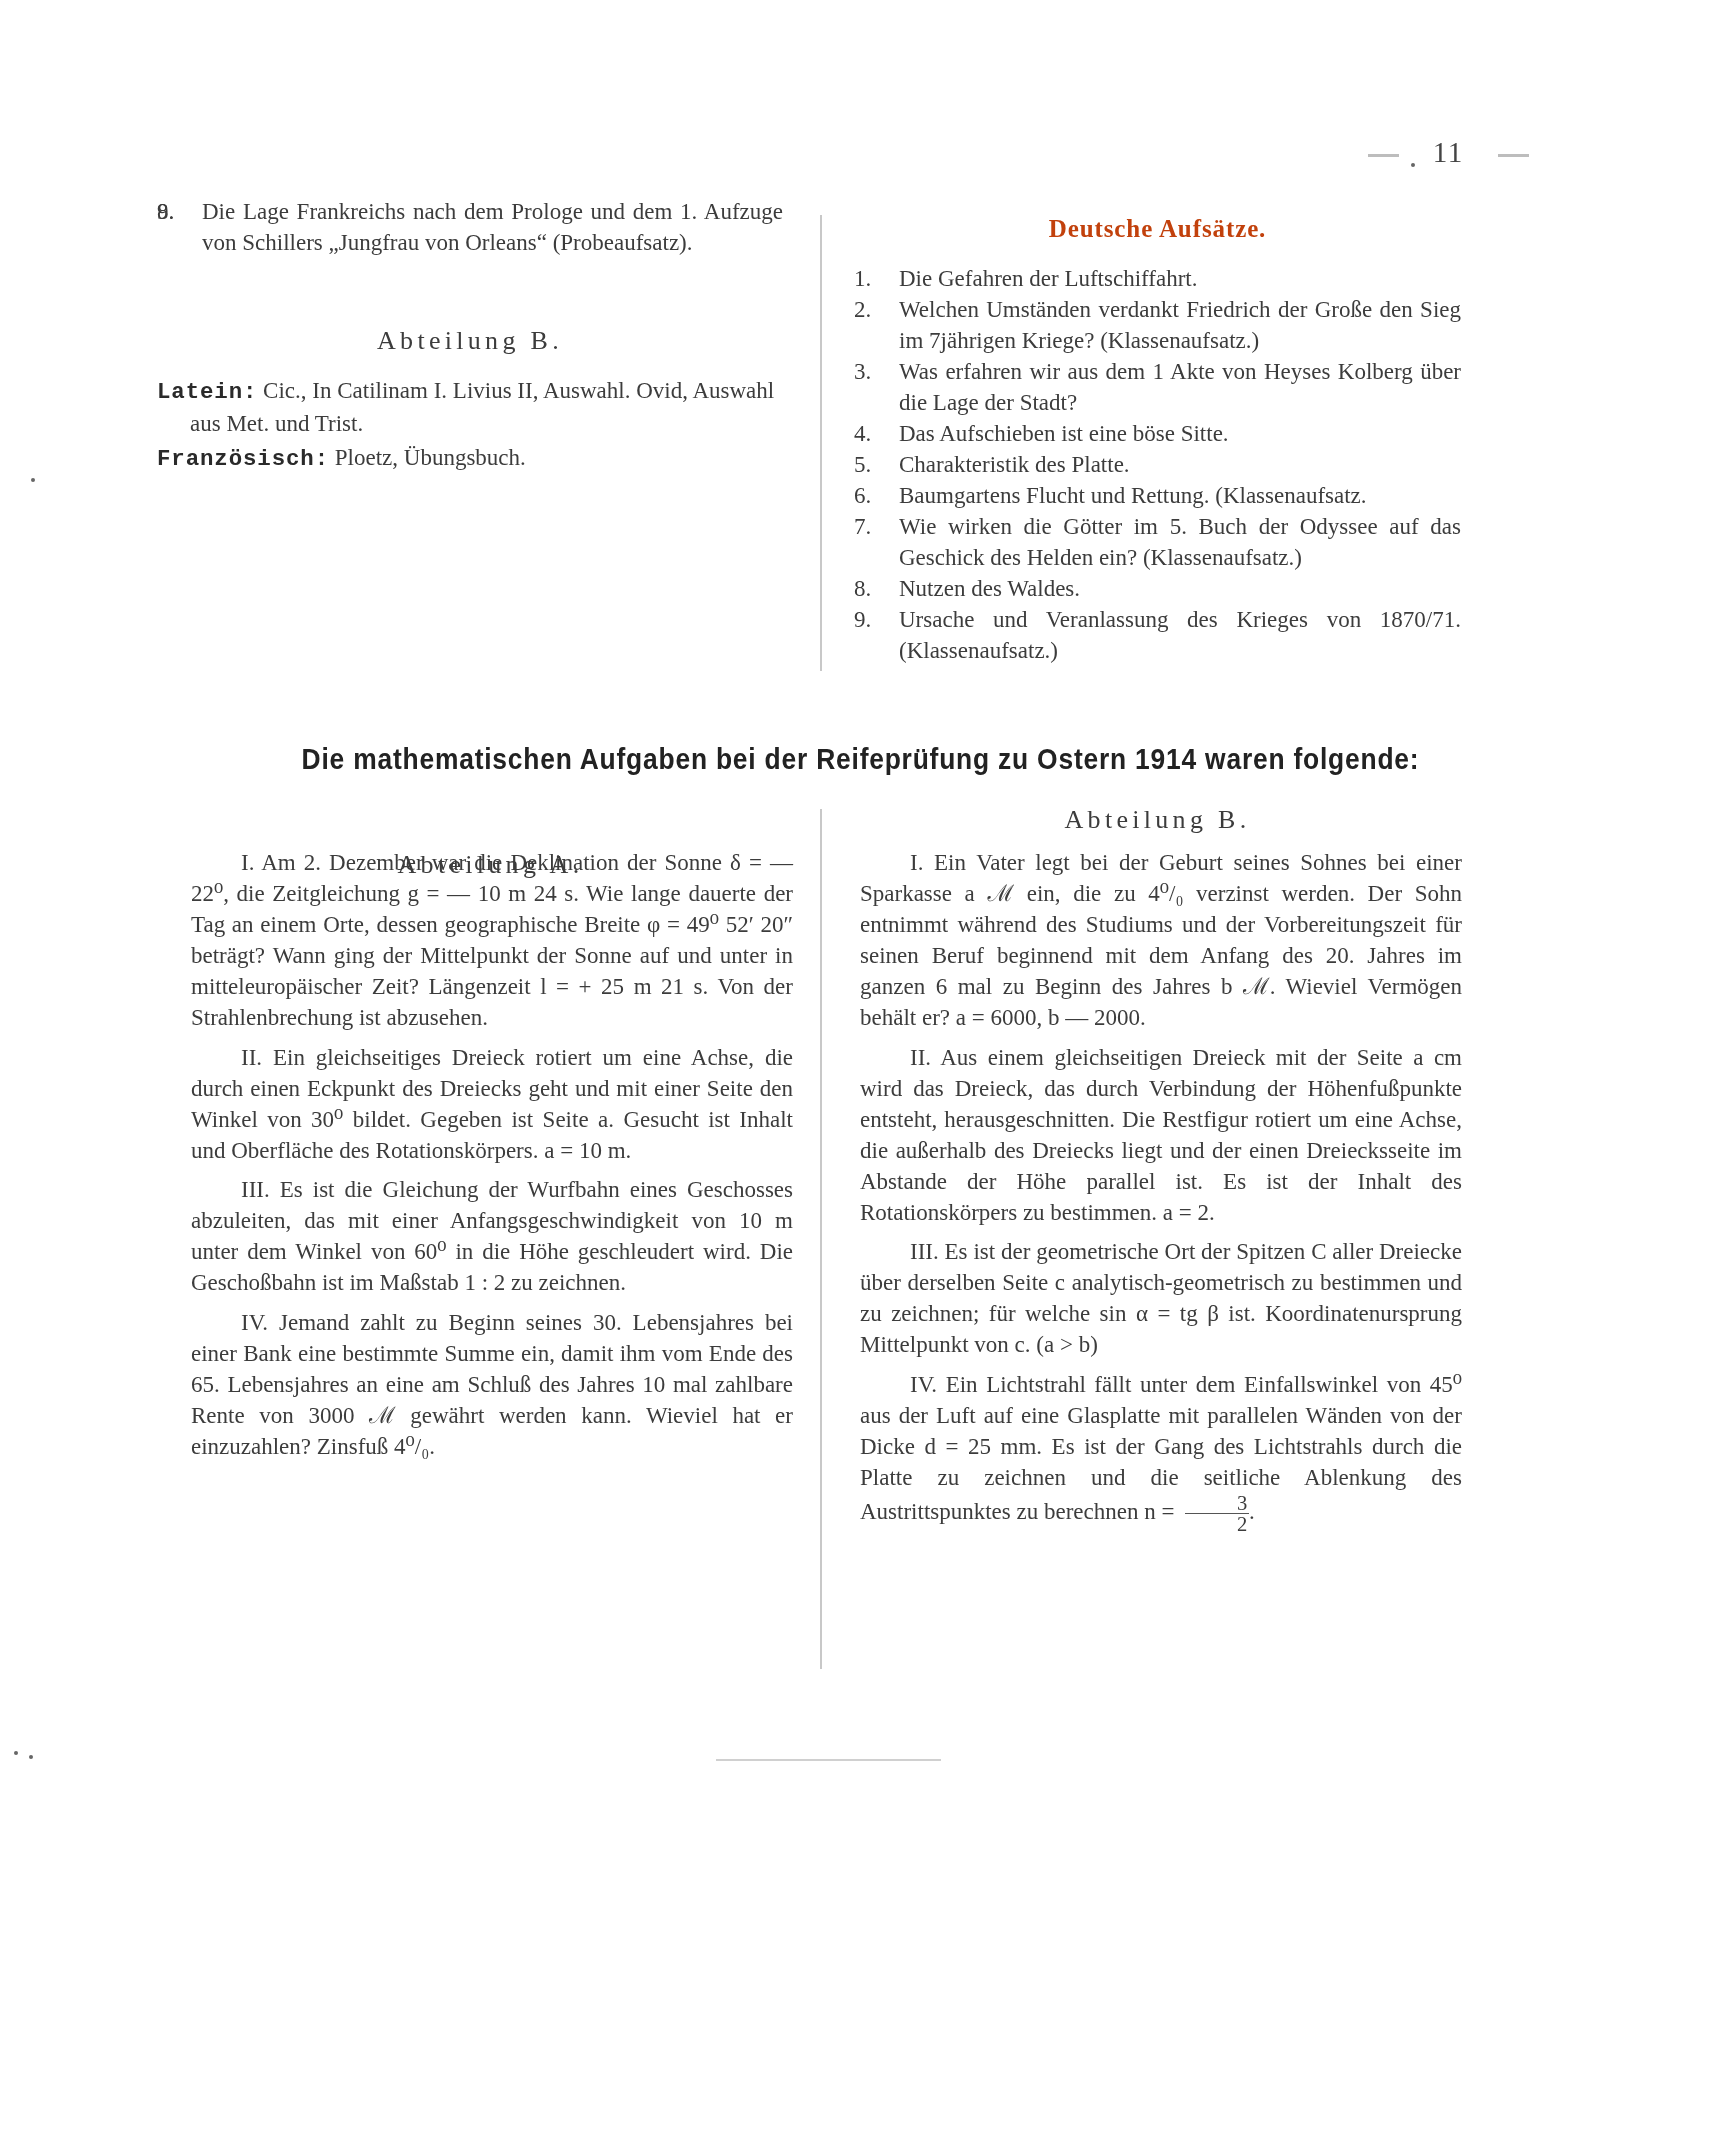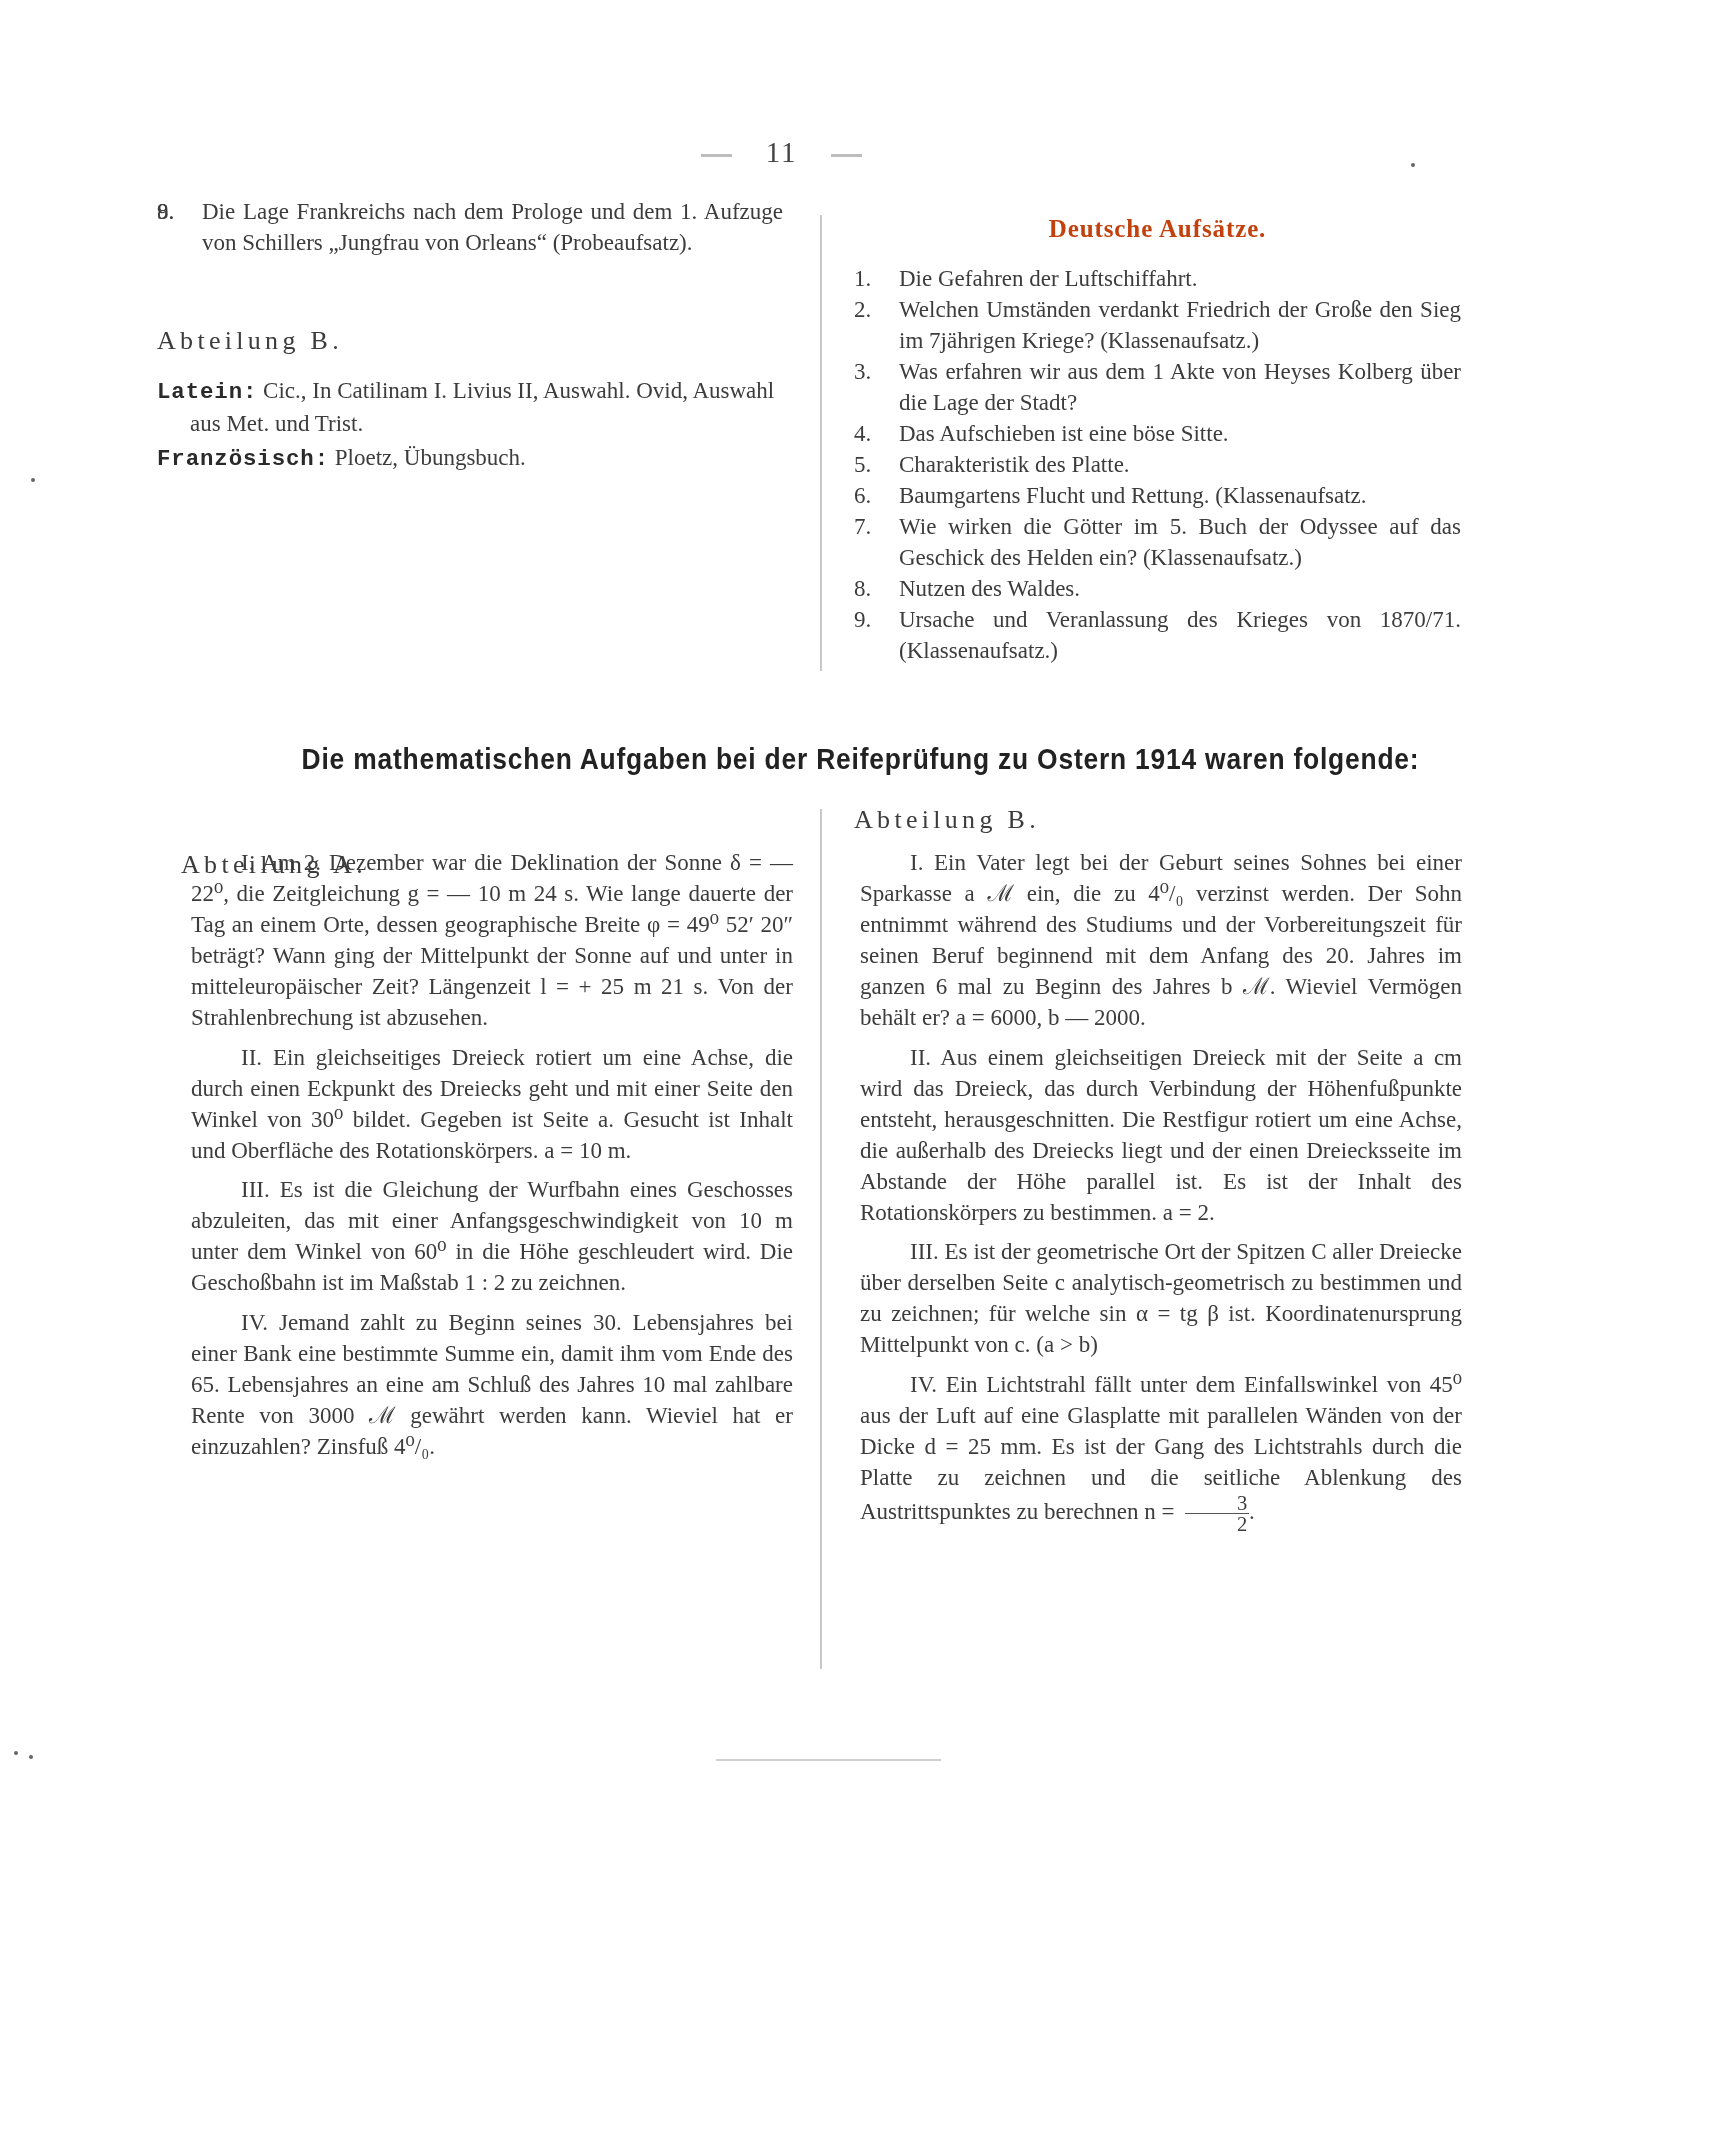--- a/index.html
+++ b/index.html
@@ -1,24 +1,24 @@
 <!DOCTYPE html>
 <html style="font-size:13.8px"><head>
 <meta charset="utf-8">
 <style>
   html, body { margin: 0; padding: 0; background: #ffffff; }
   body { width: 1721px; height: 2151px; position: relative; overflow: hidden;
          font-family: "Liberation Serif", "DejaVu Serif", serif; color: #3a3a3a; }
   .abs { position: absolute; }
-  .pagenum { left: 0; width: 1563px; top: 136px; text-align: center; font-size: 29px; letter-spacing: 1.7px; color: #444; }
+  .pagenum { left: 0; width: 1563px; top: 136px; text-align: right; font-size: 29px; letter-spacing: 1.7px; color: #444; }
   .pagenum .dash { display: inline-block; width: 31px; height: 2.6px; background: #bdbdbd; vertical-align: middle; margin: 0 34px; }
   .col { position: absolute; font-size: 23px; line-height: 31px; color: #3c3c3c; }
   .num-item { position: relative; padding-left: 45px; text-align: justify; }
   .num-item .n { position: absolute; left: 0; top: 0; }
-  .sechead { letter-spacing: 4.3px; font-size: 26px; }
+  .sechead { text-align: center; letter-spacing: 4.3px; font-size: 26px; }
   .boldhead { text-align: center; font-weight: bold; font-size: 25px; letter-spacing: 0.9px; color: #c2410c; }
   .subj { margin-bottom: 3.4px; }
   .subj .lbl { font-weight: bold; font-family: Liberation Mono, monospace; font-size: 22.4px; letter-spacing: 0.9px; color: #2a2a2a; }
   .subj .txt { }
   .subj-wrap { padding-left: 33px; text-indent: -33px; }
   .main-title { left: 0; width: 1721px; top: 742px; text-align: center; font-family: "Liberation Sans", sans-serif;
                 font-weight: bold; font-size: 30px; letter-spacing: 0.9px; color: #222; transform: scaleX(0.88); }
   .prob { text-indent: 50px; text-align: justify; margin-bottom: 8.6px; }
   .vline { position: absolute; width: 1.7px; background: #c8c8c8; }
   .hline { position: absolute; height: 1.7px; background: #d0d0d0; }

